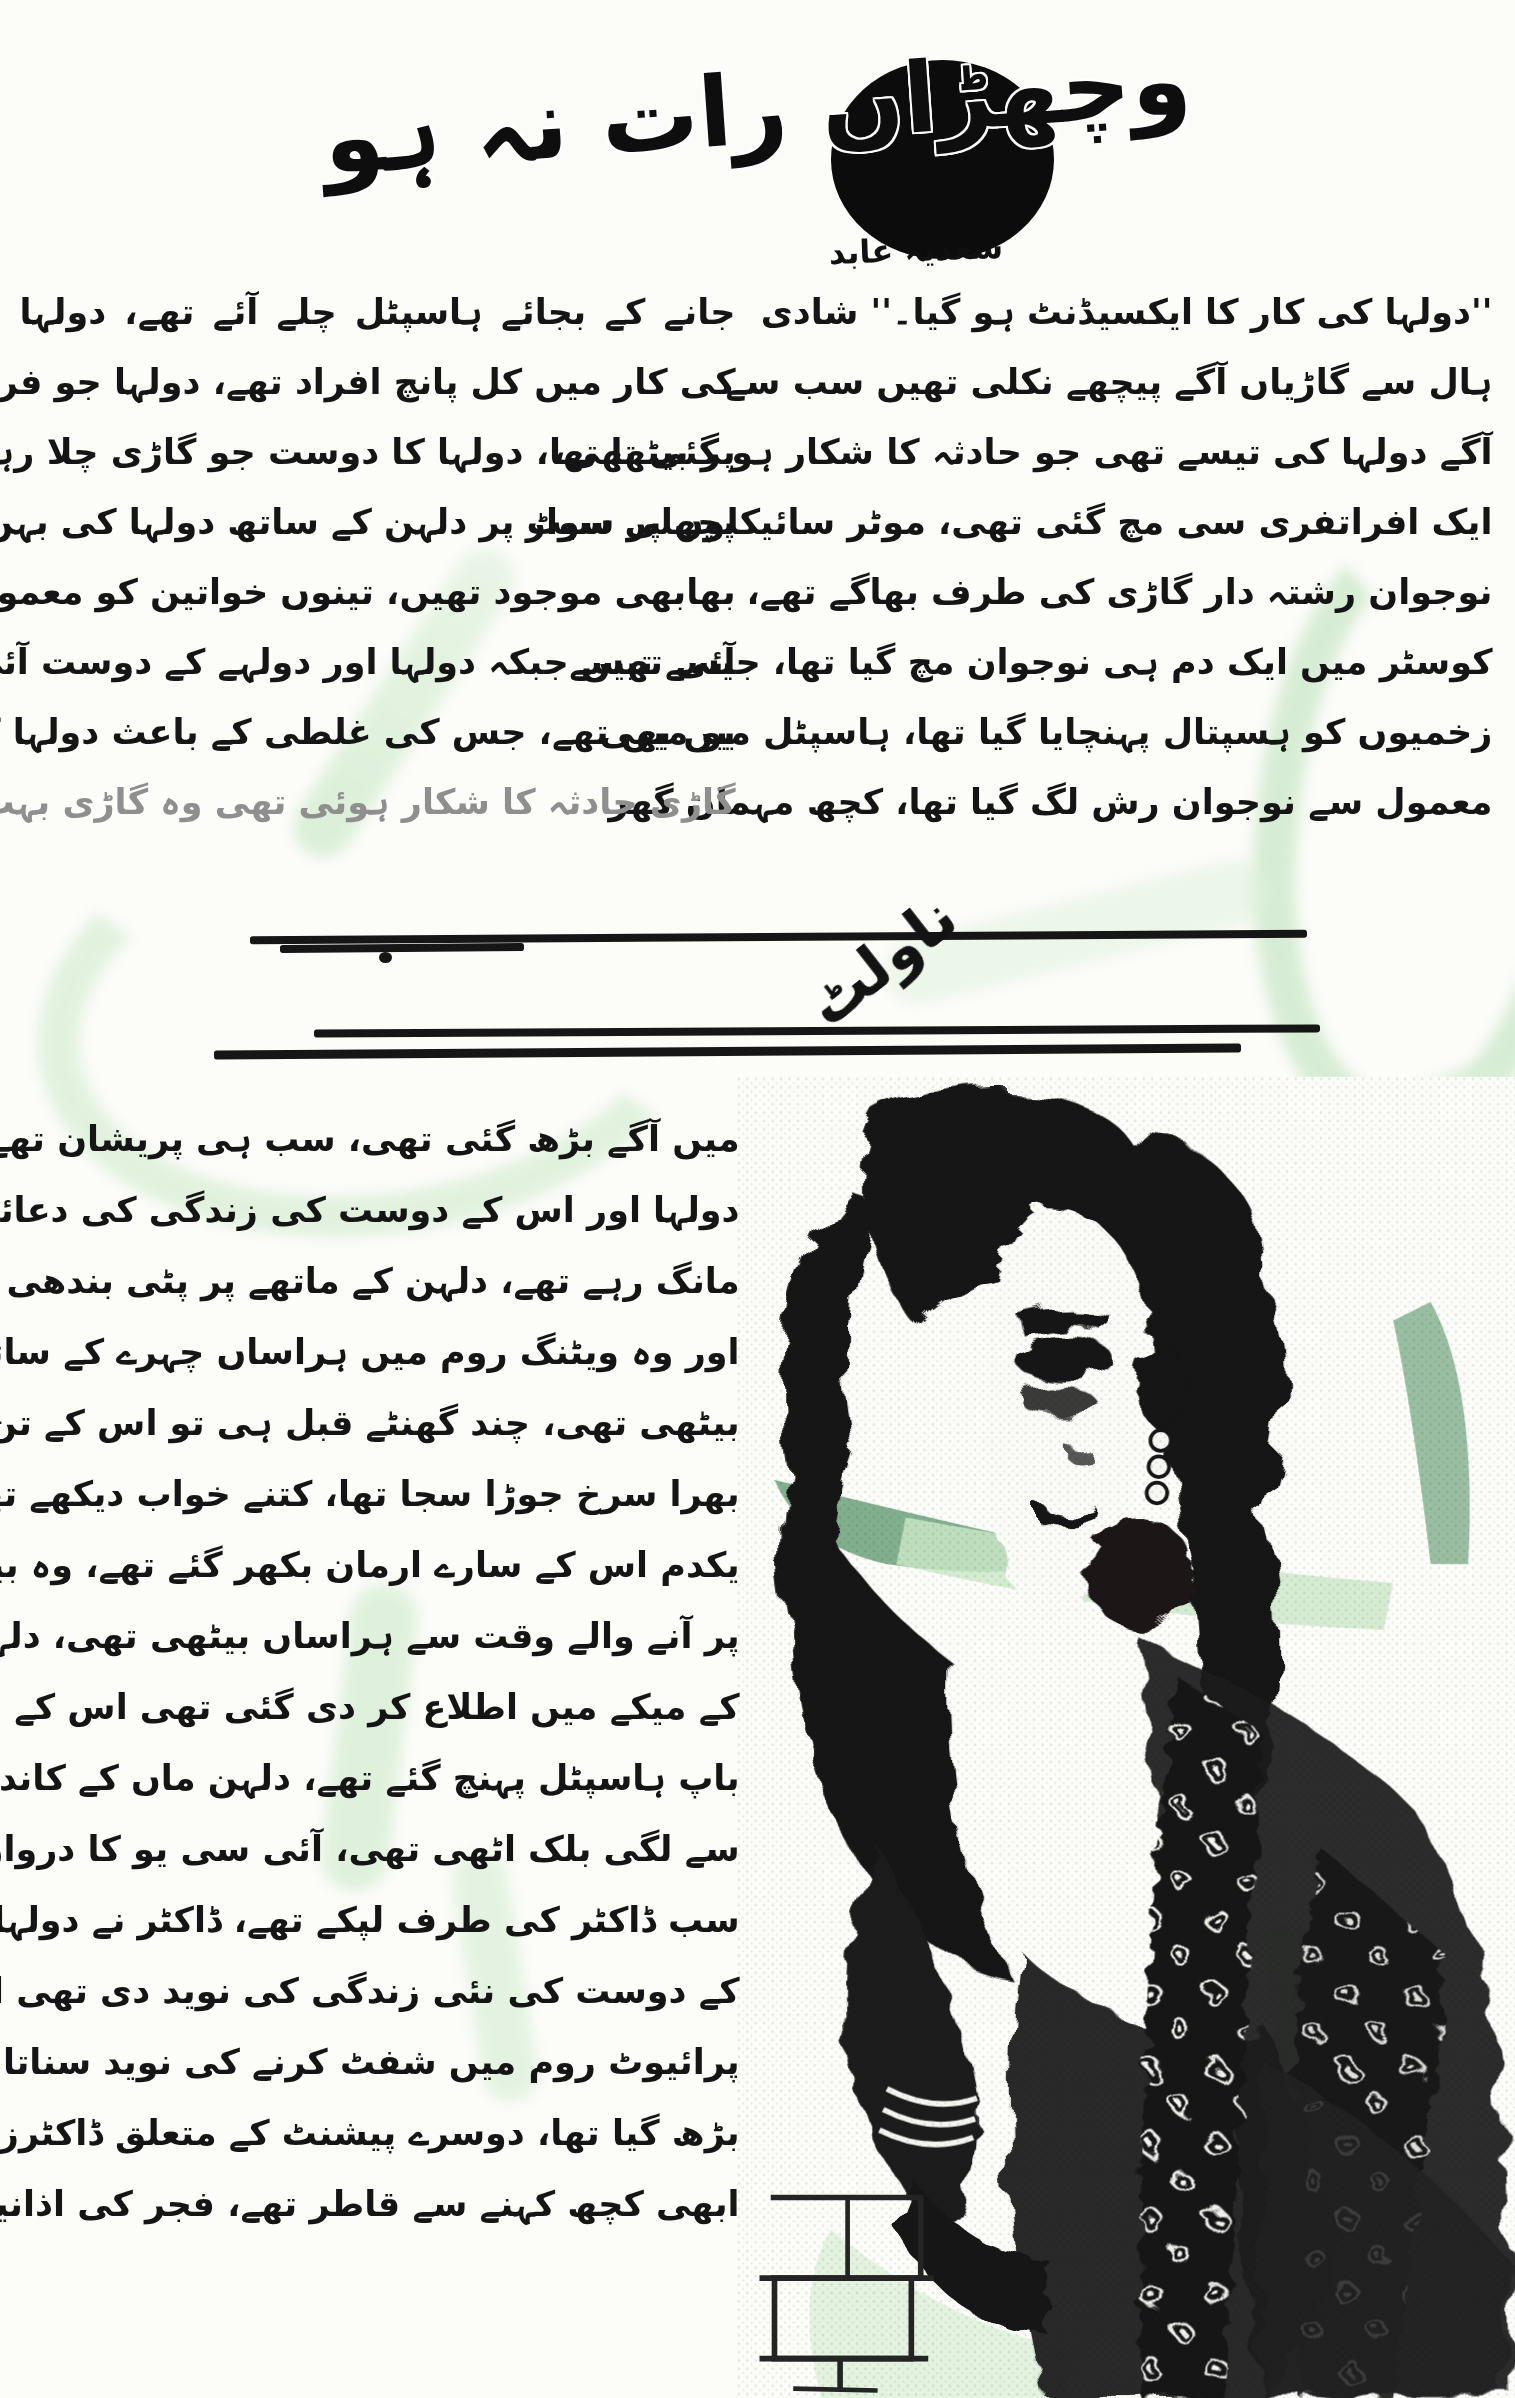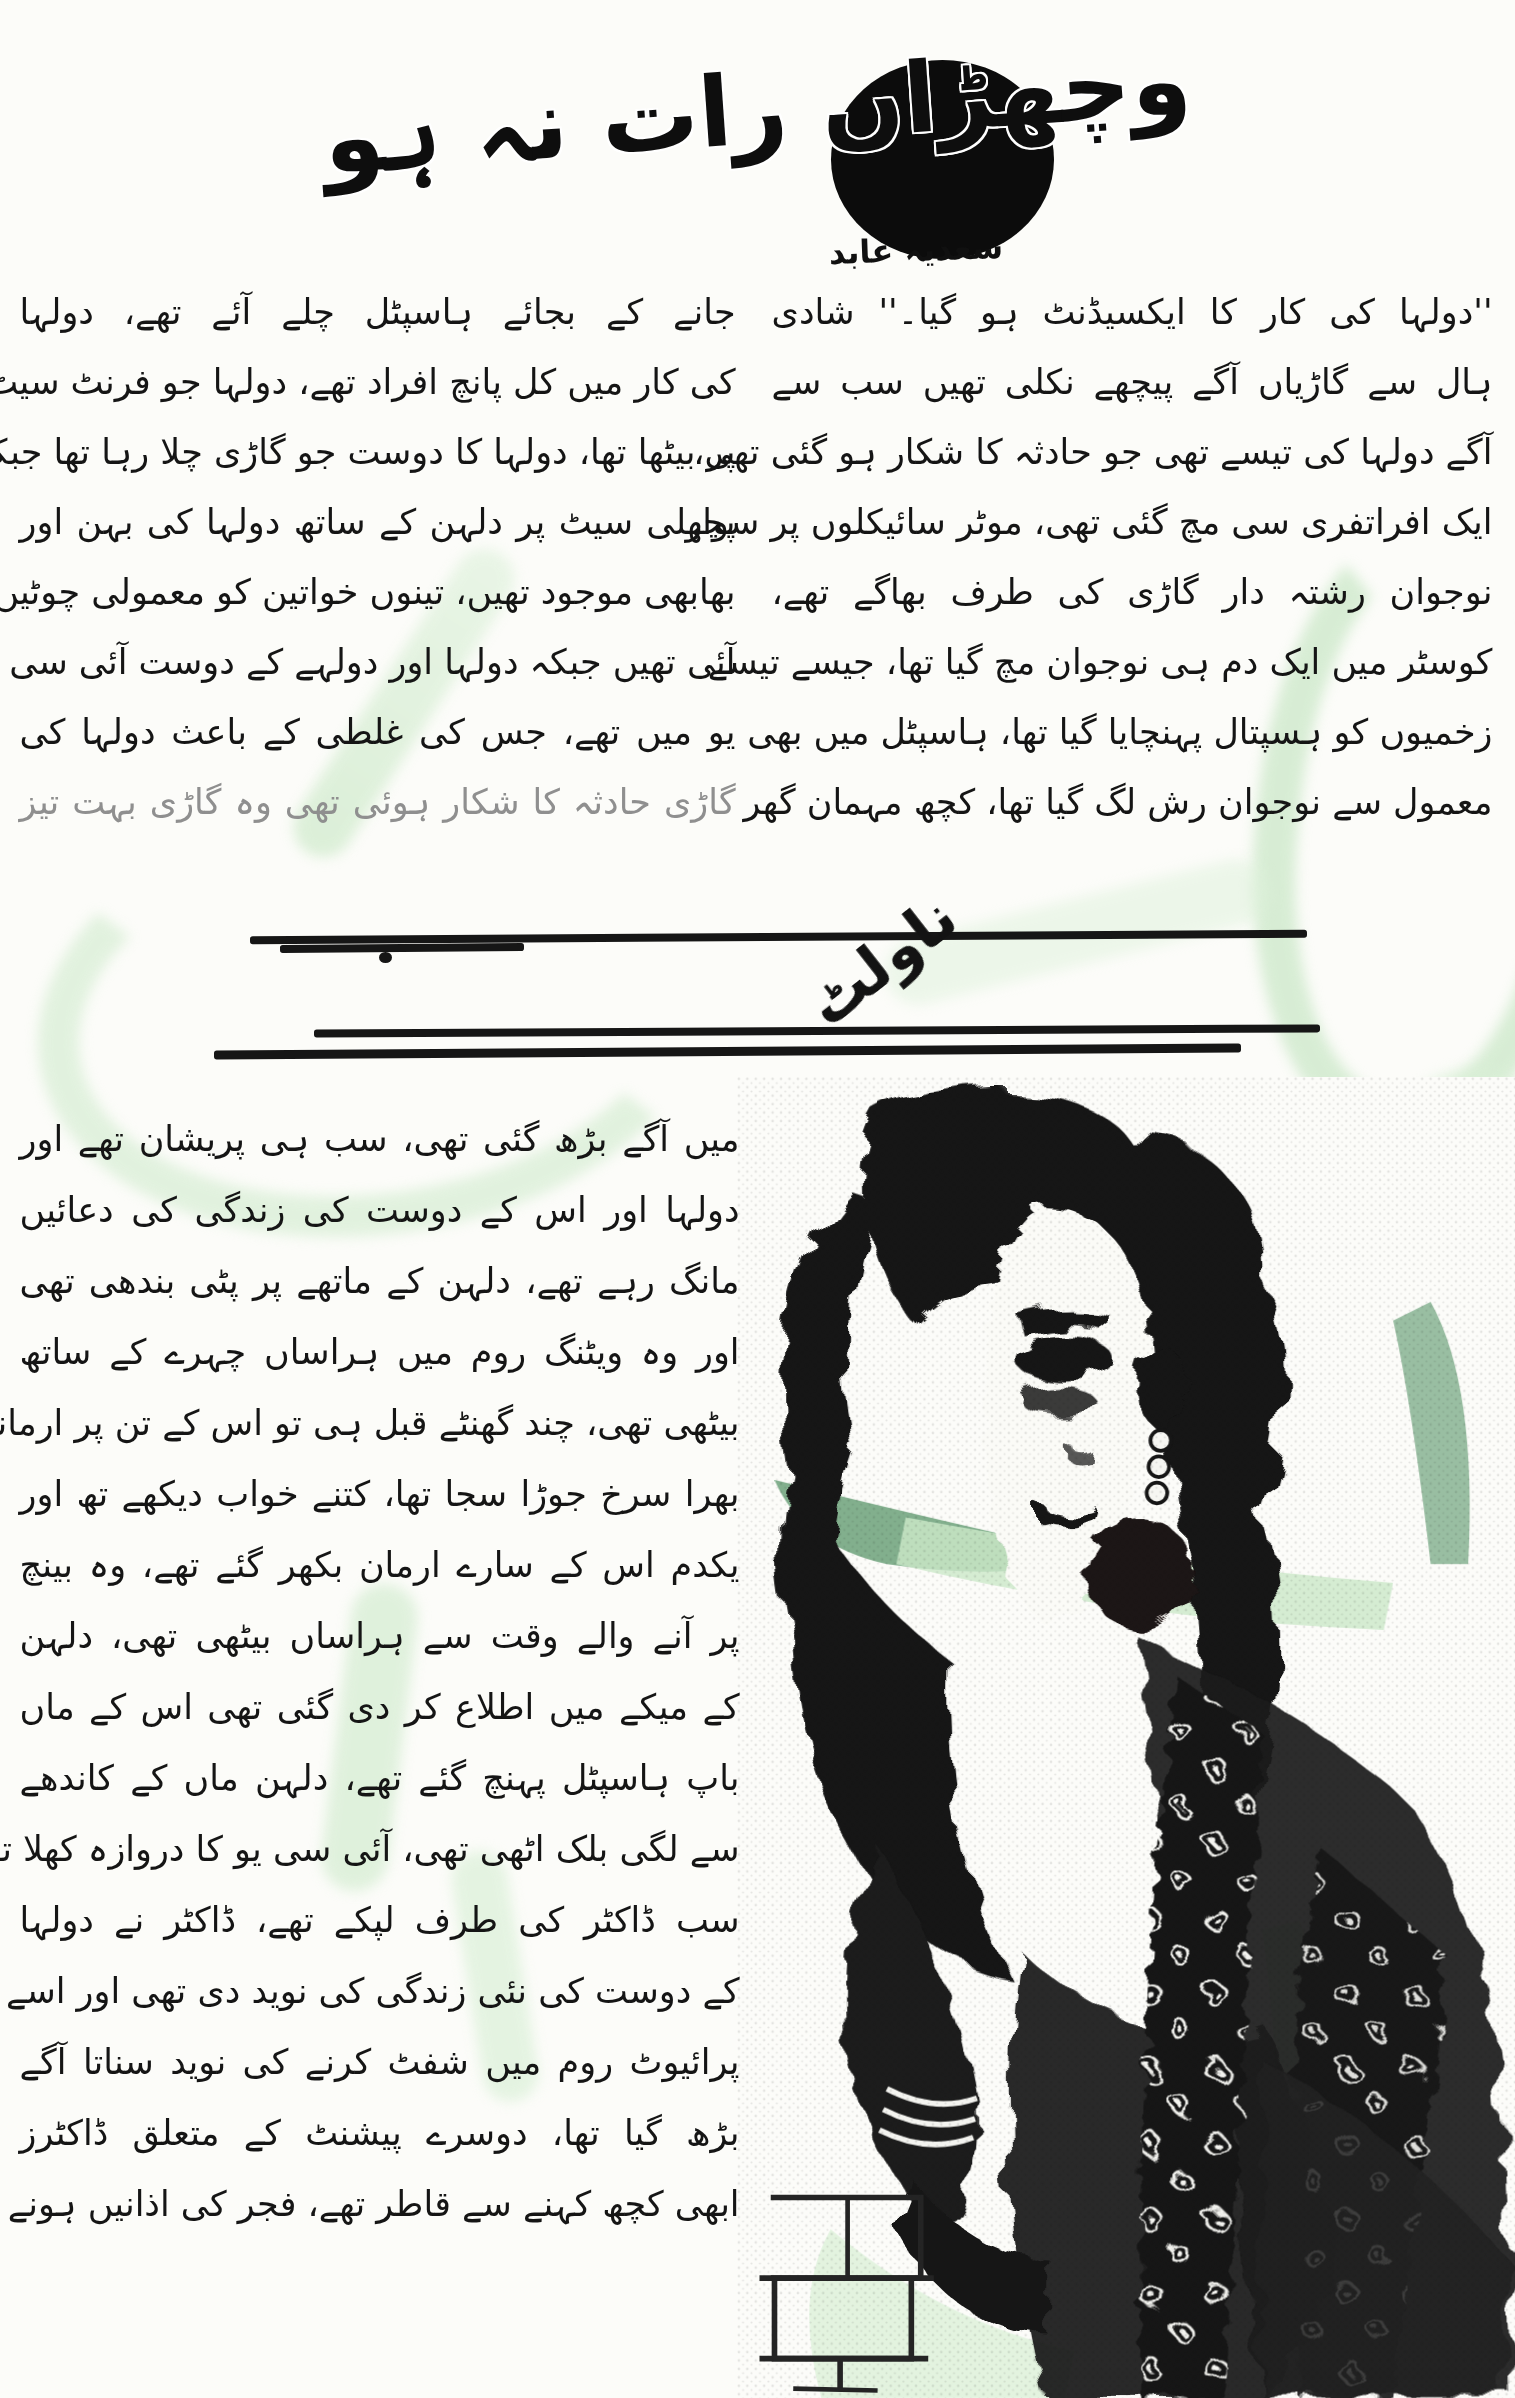--- a/index.html
+++ b/index.html
@@ -31,21 +31,21 @@
     transform:rotate(-4deg);
   }
   .author{
     position:absolute;left:0;top:214px;width:100%;margin:0;z-index:2;
     text-align:center;direction:rtl;font-size:32px;font-weight:bold;color:#101010;
     transform:translateX(159px) rotate(-2deg); 
   }
 
   
   .line{margin:0;direction:rtl;text-align:justify;text-align-last:justify;
-        font-weight:normal;white-space:nowrap;overflow:visible;}
+        font-weight:bold;white-space:nowrap;overflow:visible;}
   .sec1{position:absolute;top:277px;z-index:2;}
   .sec1 .line{height:70px;line-height:70px;font-size:35px;}
   .sec1-right{right:22.5px;width:721px;}
   .sec1-left{left:20.6px;width:716px;}
   .sec1-left .line:last-child{color:#8f8f8f;text-shadow:none;filter:blur(0.4px);}
 
   .sec2{position:absolute;left:20.6px;top:1104px;width:720px;z-index:2;}
   .sec2 .line{height:71px;line-height:71px;font-size:35px;}
 
   

